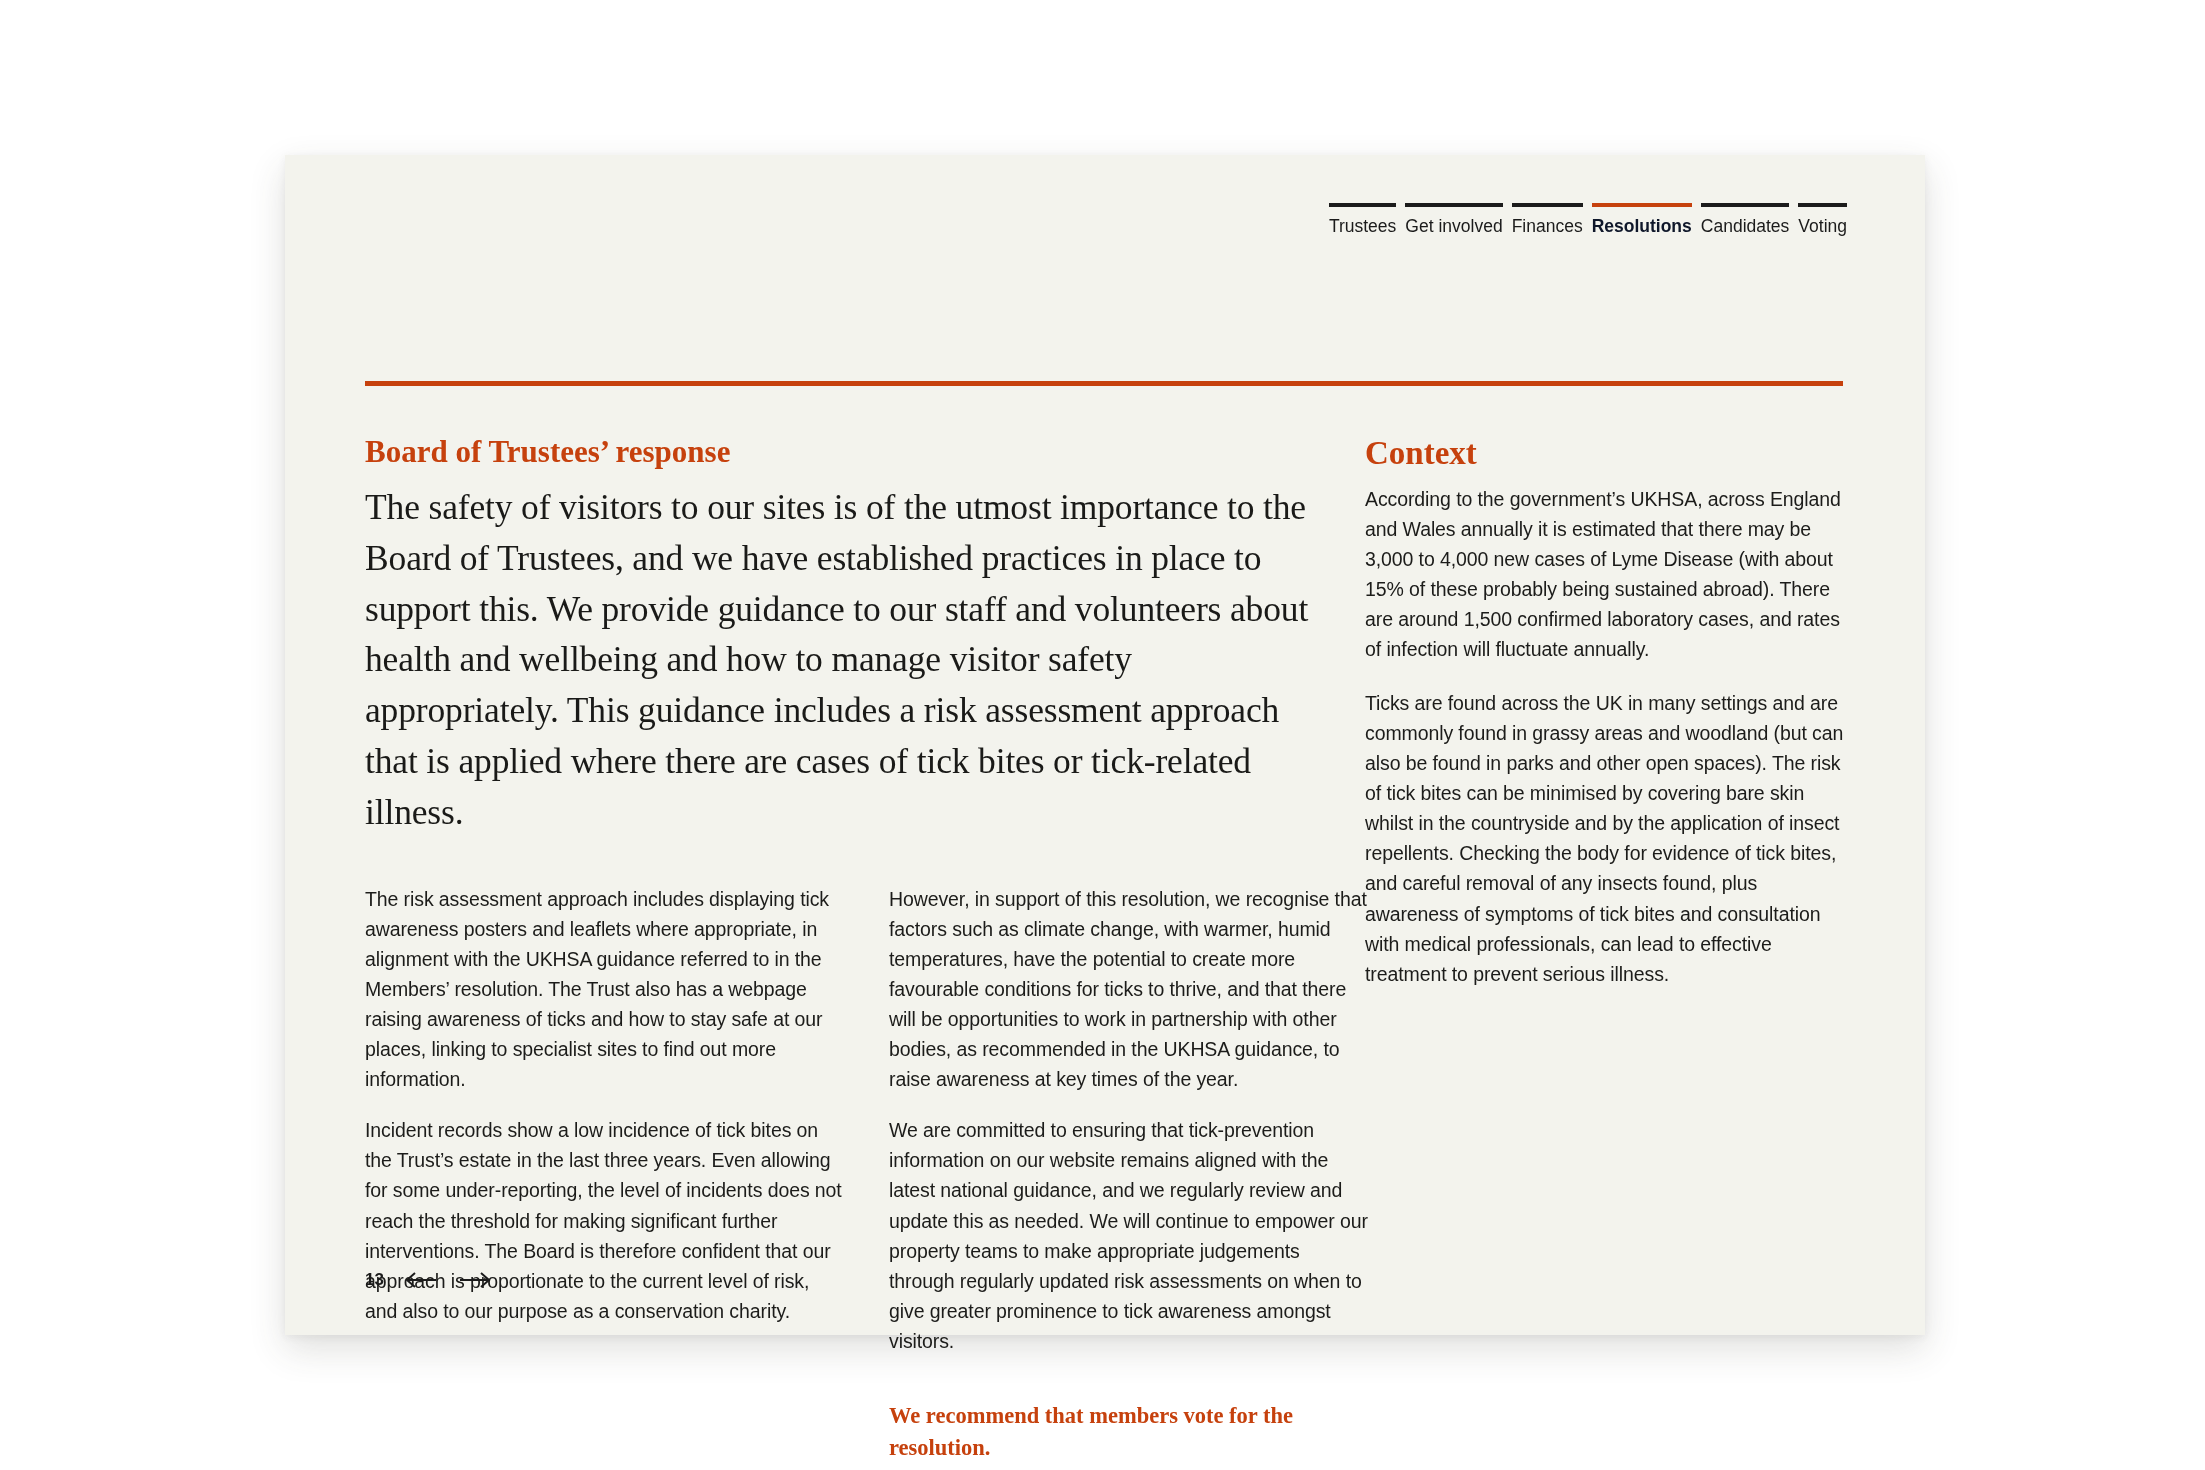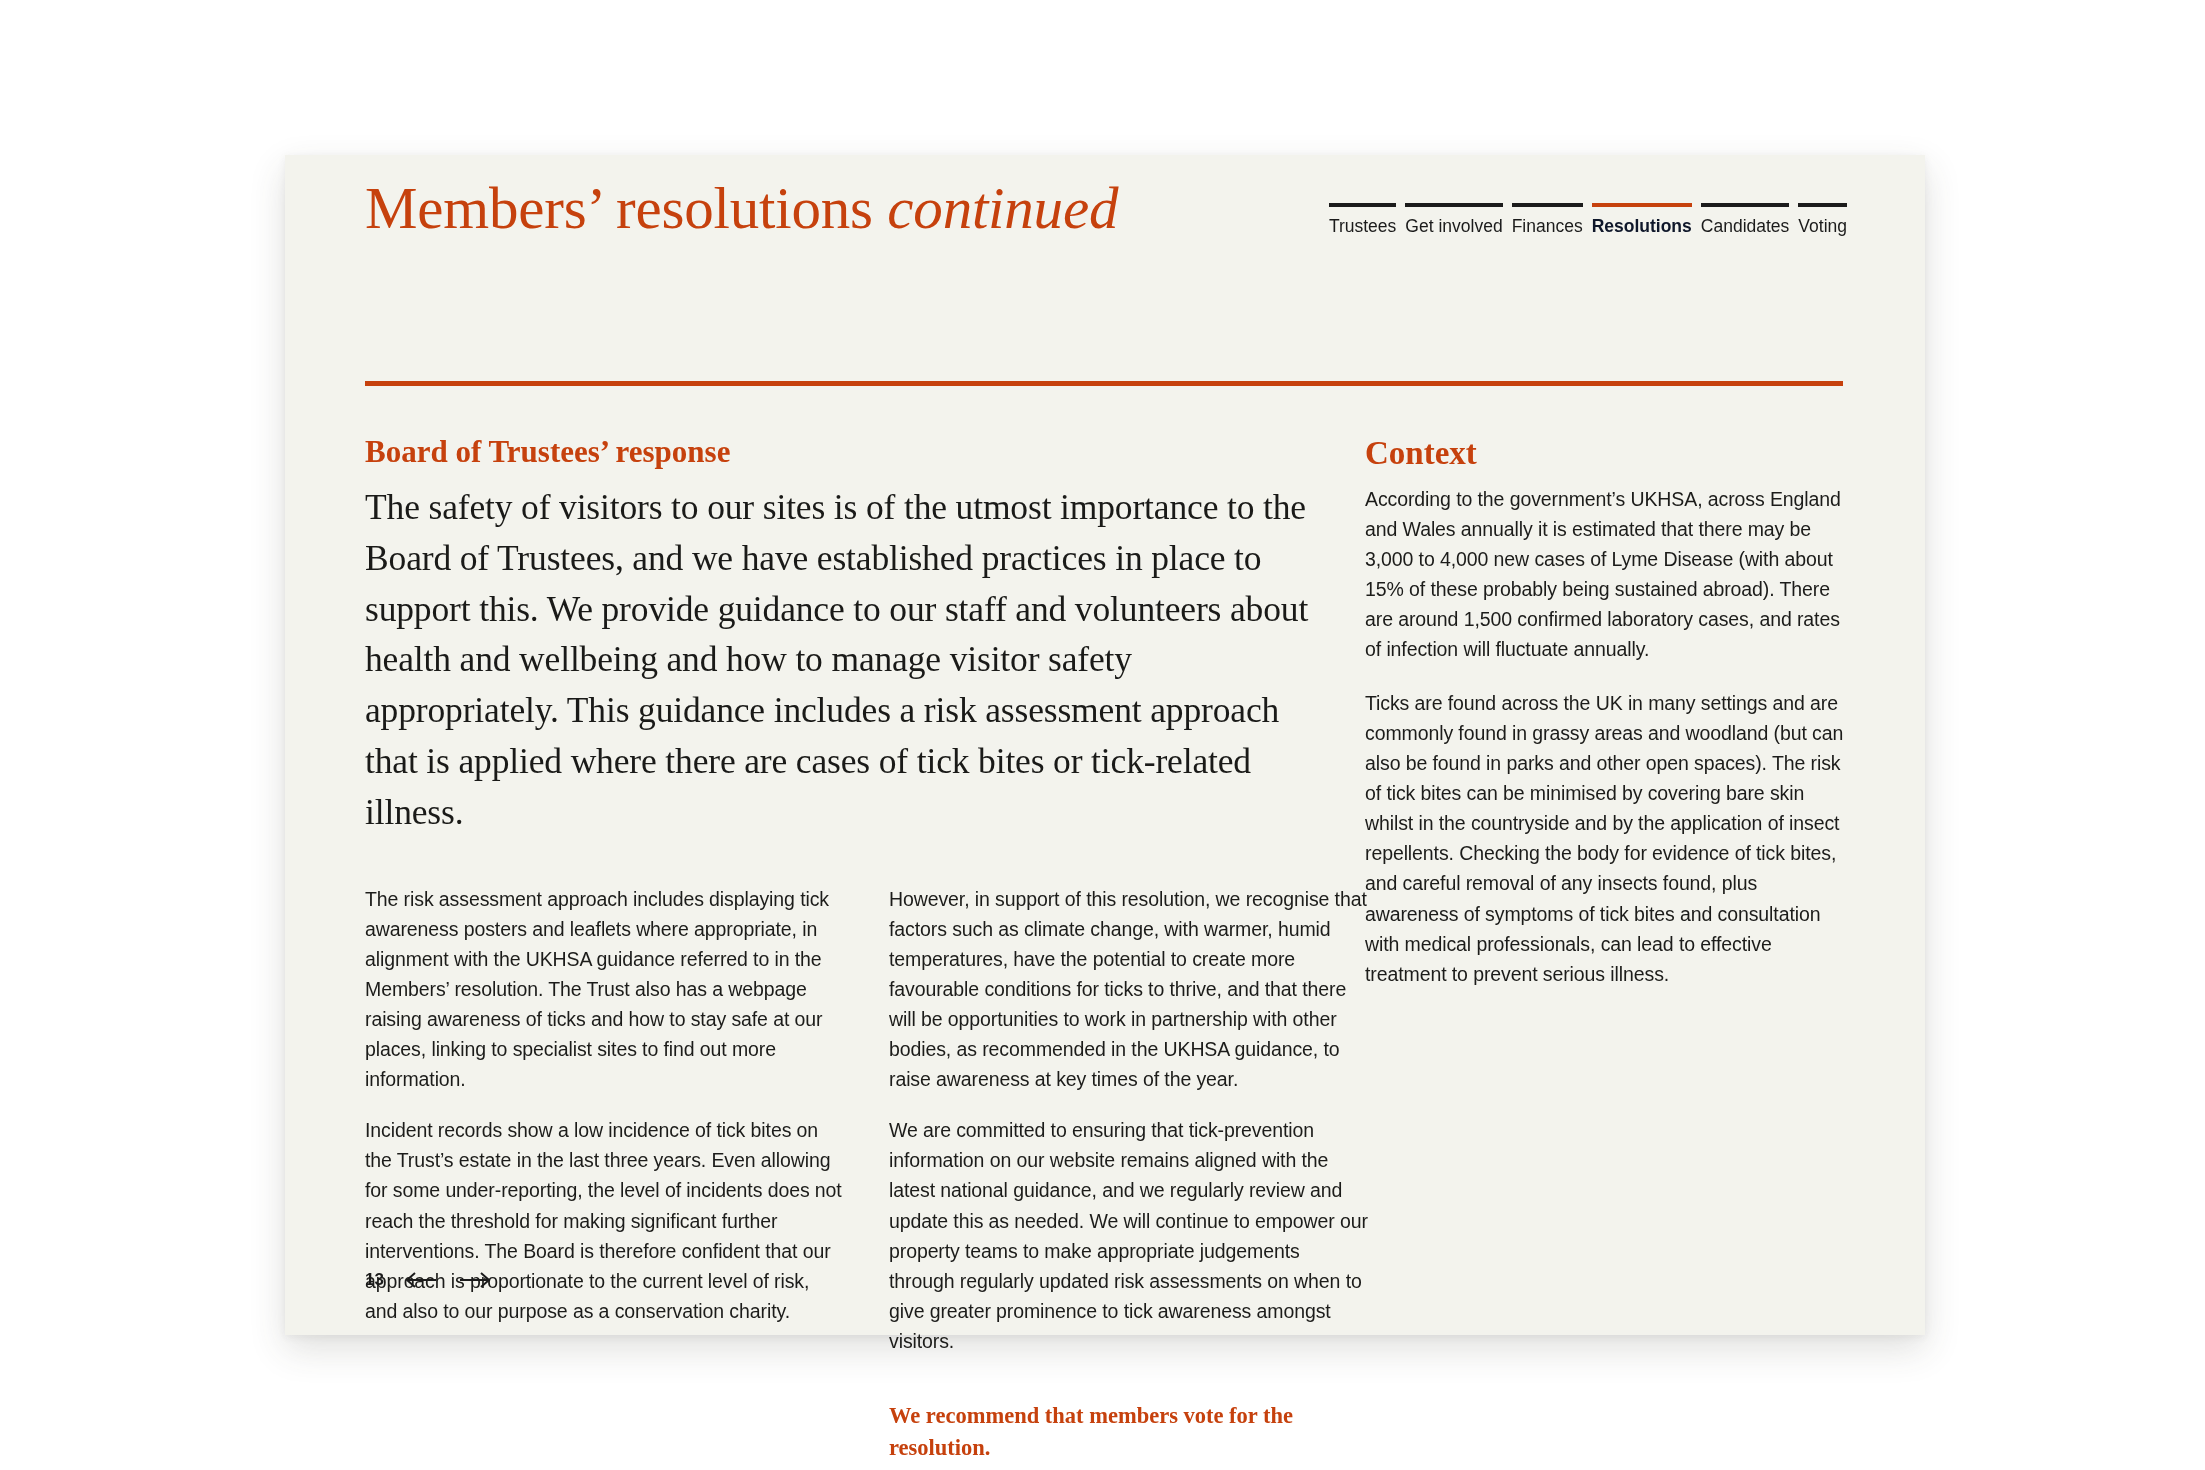--- a/index.html
+++ b/index.html
@@ -170,23 +170,20 @@
     color: #1b1b1b;
   }
   .arrow-btn svg { display: block; }
 </style>
 </head>
 <body>
 
 <div class="page-wrap">
   <div class="page">
 
-    <div class="page-title">
-      <span class="title-main">Members’ resolutions </span><span class="title-cont">continued</span>
-    </div>
 
     <nav class="nav">
       <a class="nav-item">Trustees</a>
       <a class="nav-item">Get involved</a>
       <a class="nav-item">Finances</a>
       <a class="nav-item active">Resolutions</a>
       <a class="nav-item">Candidates</a>
       <a class="nav-item">Voting</a>
     </nav>
 

